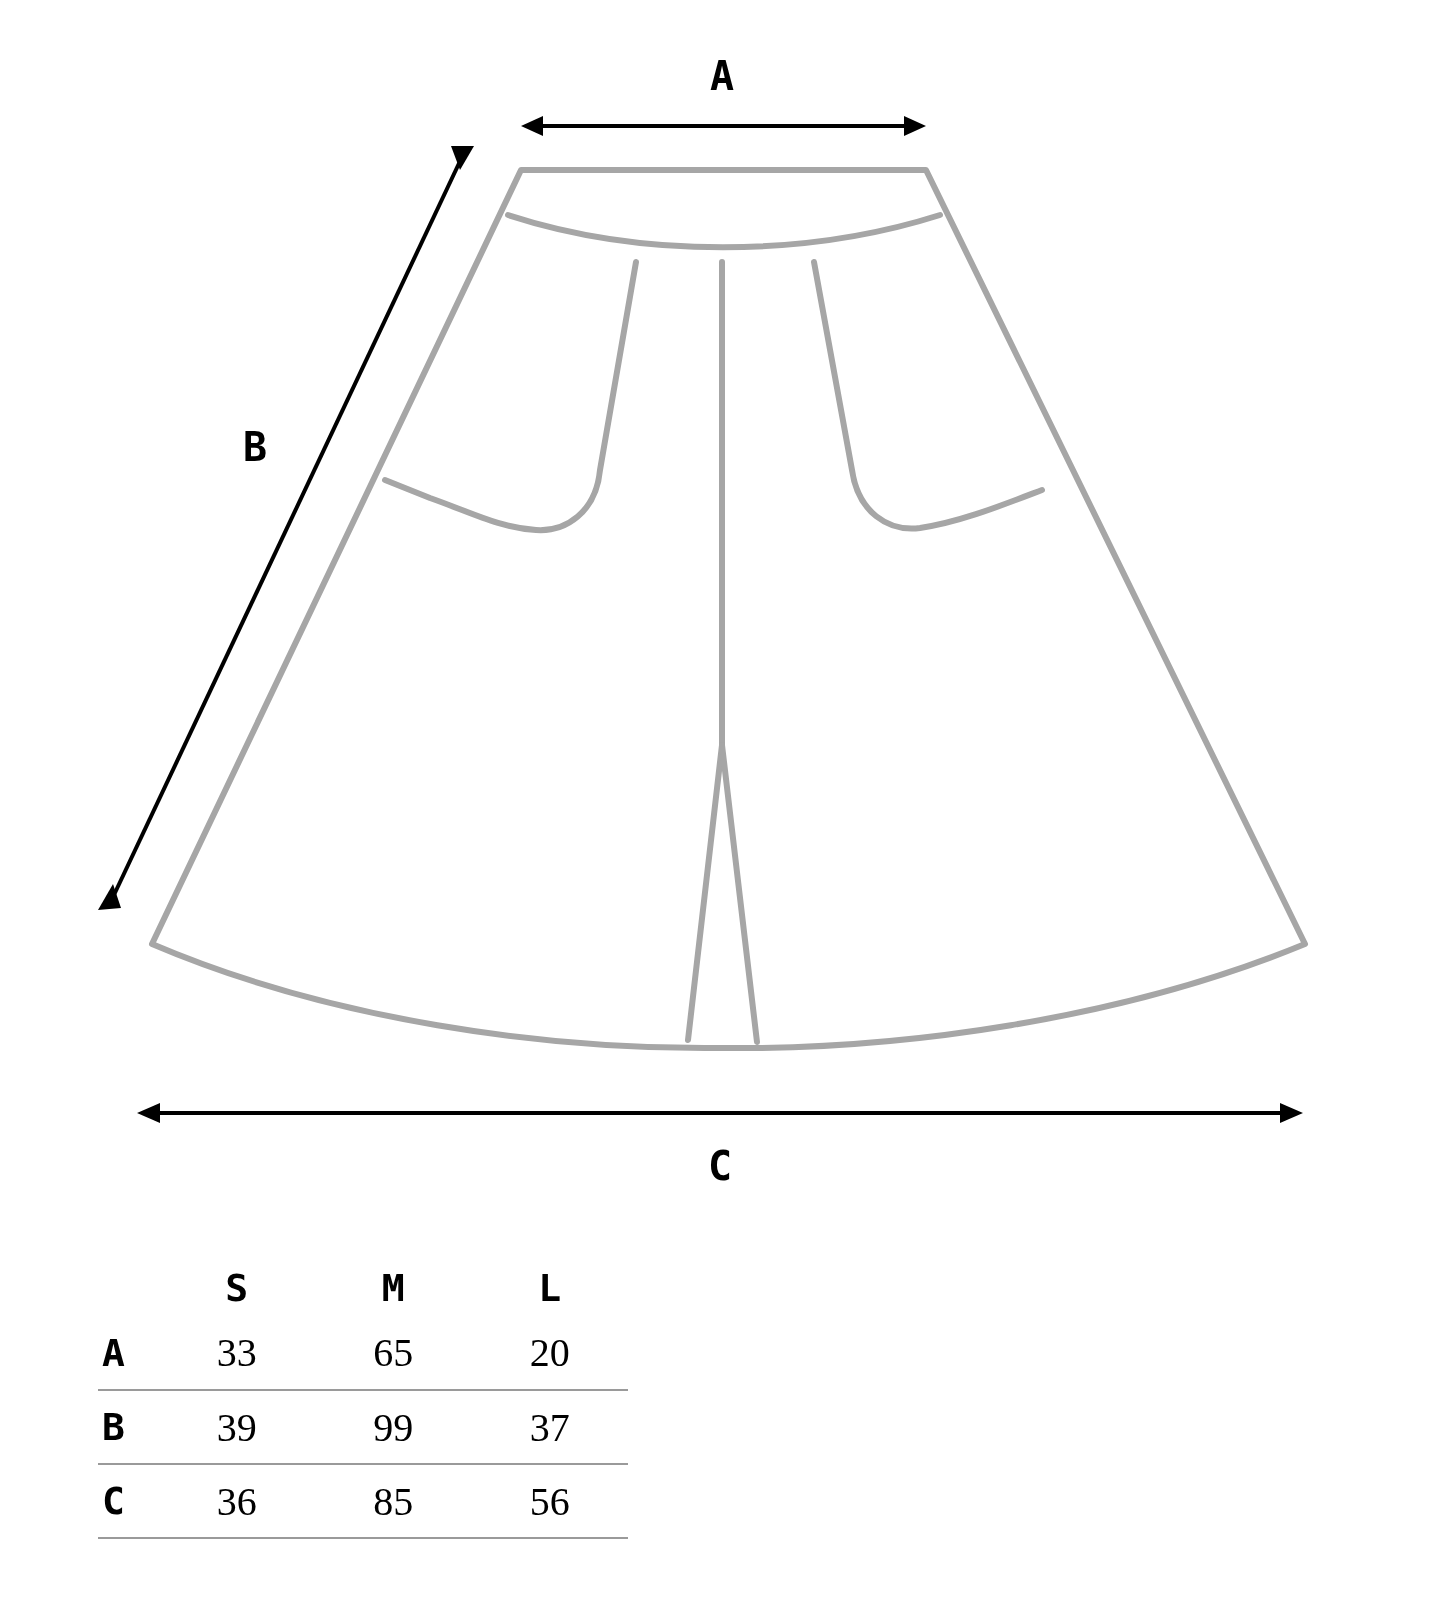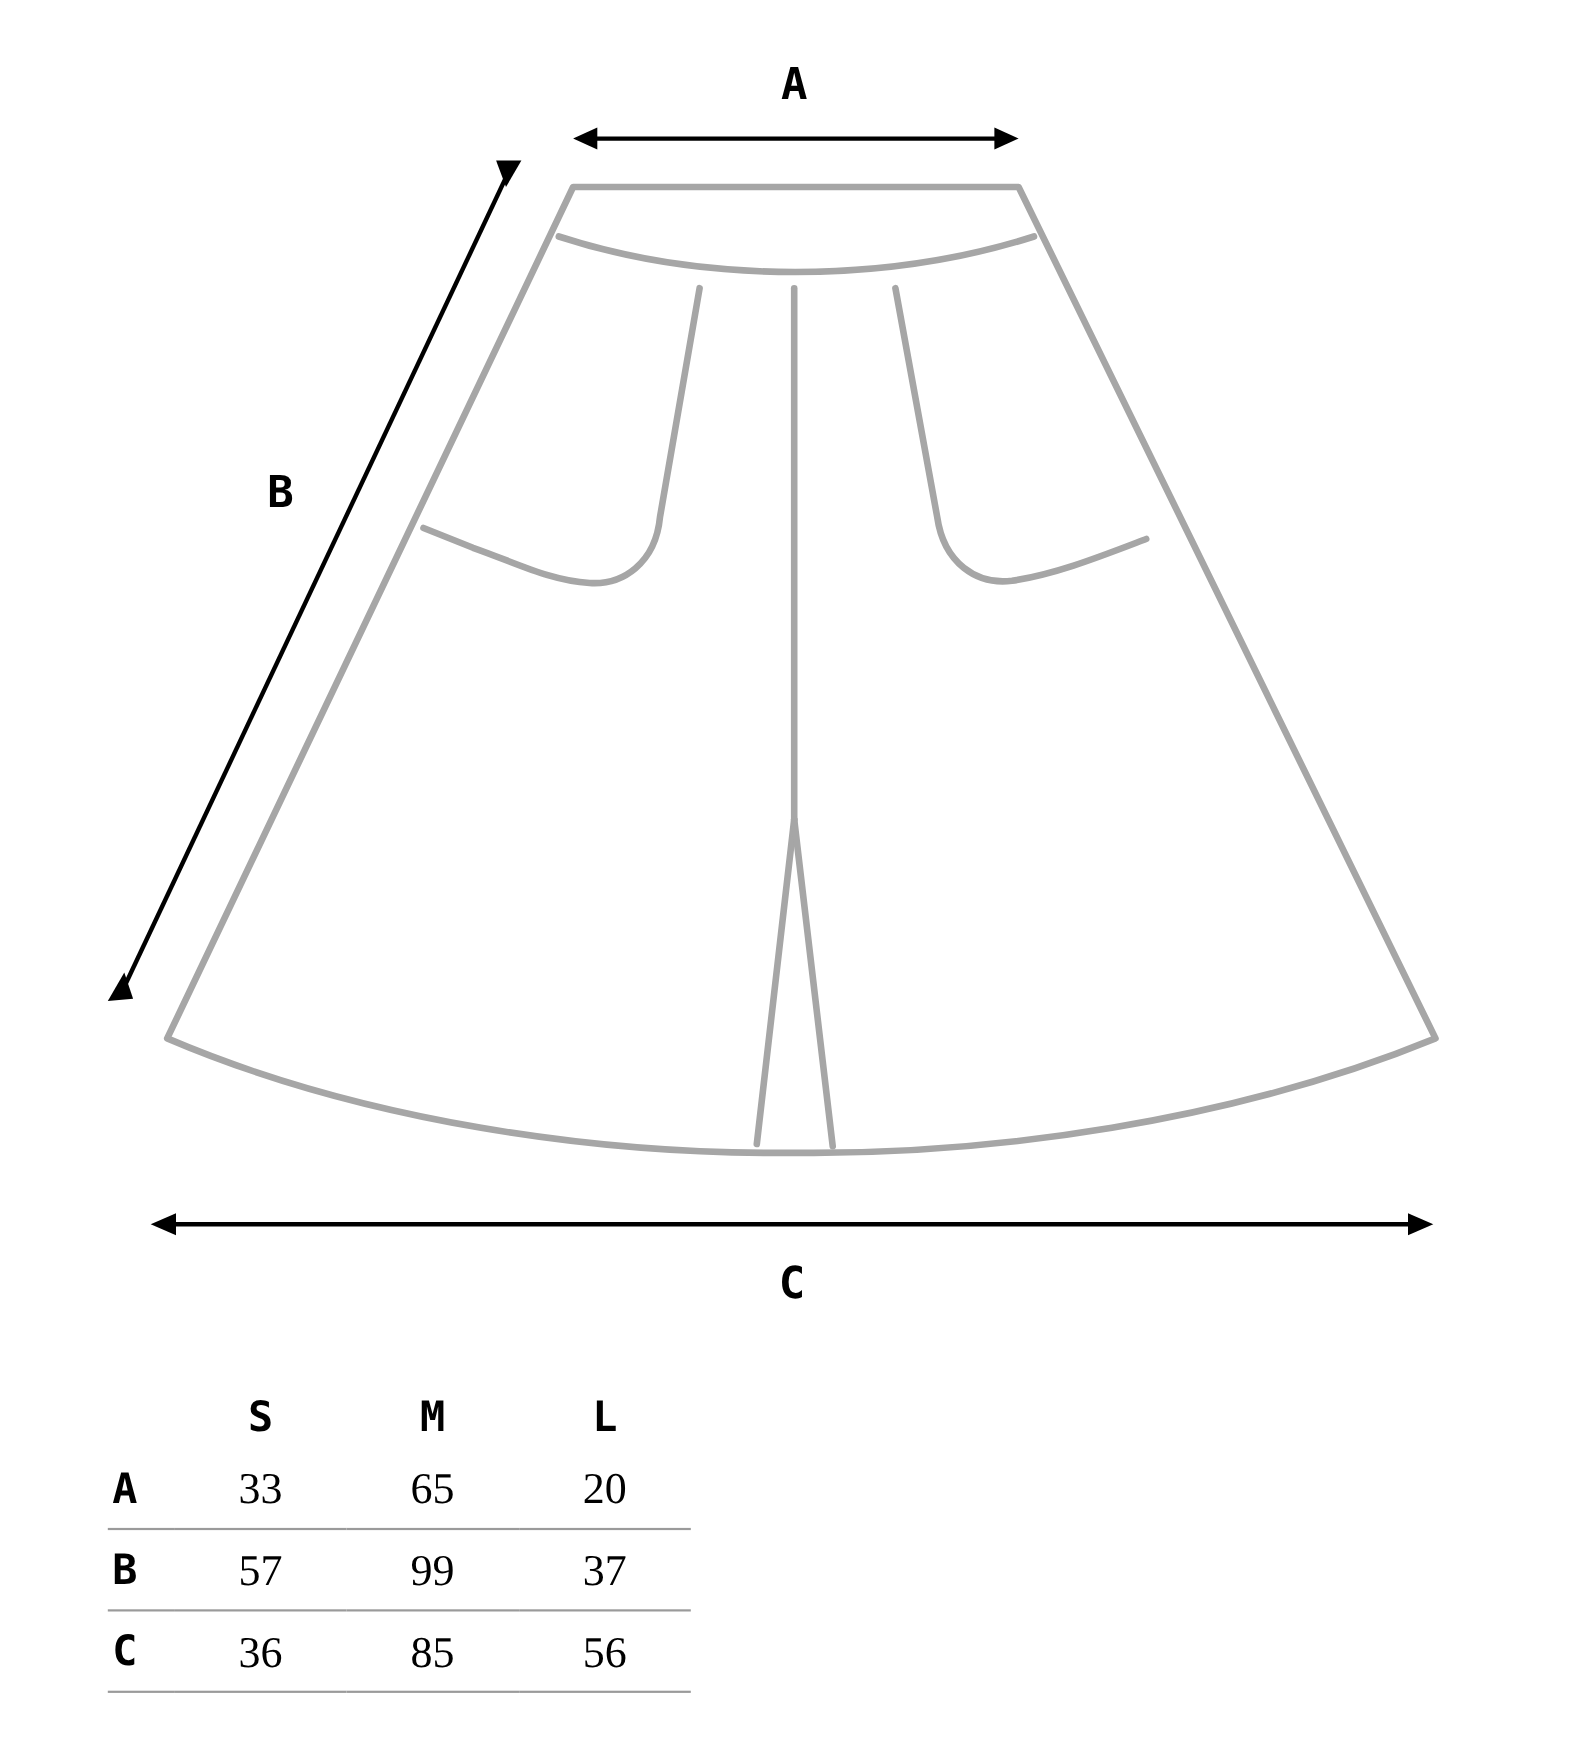--- a/index.html
+++ b/index.html
@@ -175,21 +175,21 @@
     </thead>
     <tbody>
       <tr>
         <th>A</th>
         <td>33</td>
         <td>65</td>
         <td>20</td>
       </tr>
       <tr>
         <th>B</th>
-        <td>57</td>
+        <td>39</td>
         <td>99</td>
         <td>37</td>
       </tr>
       <tr>
         <th>C</th>
         <td>36</td>
         <td>85</td>
         <td>56</td>
       </tr>
     </tbody>

